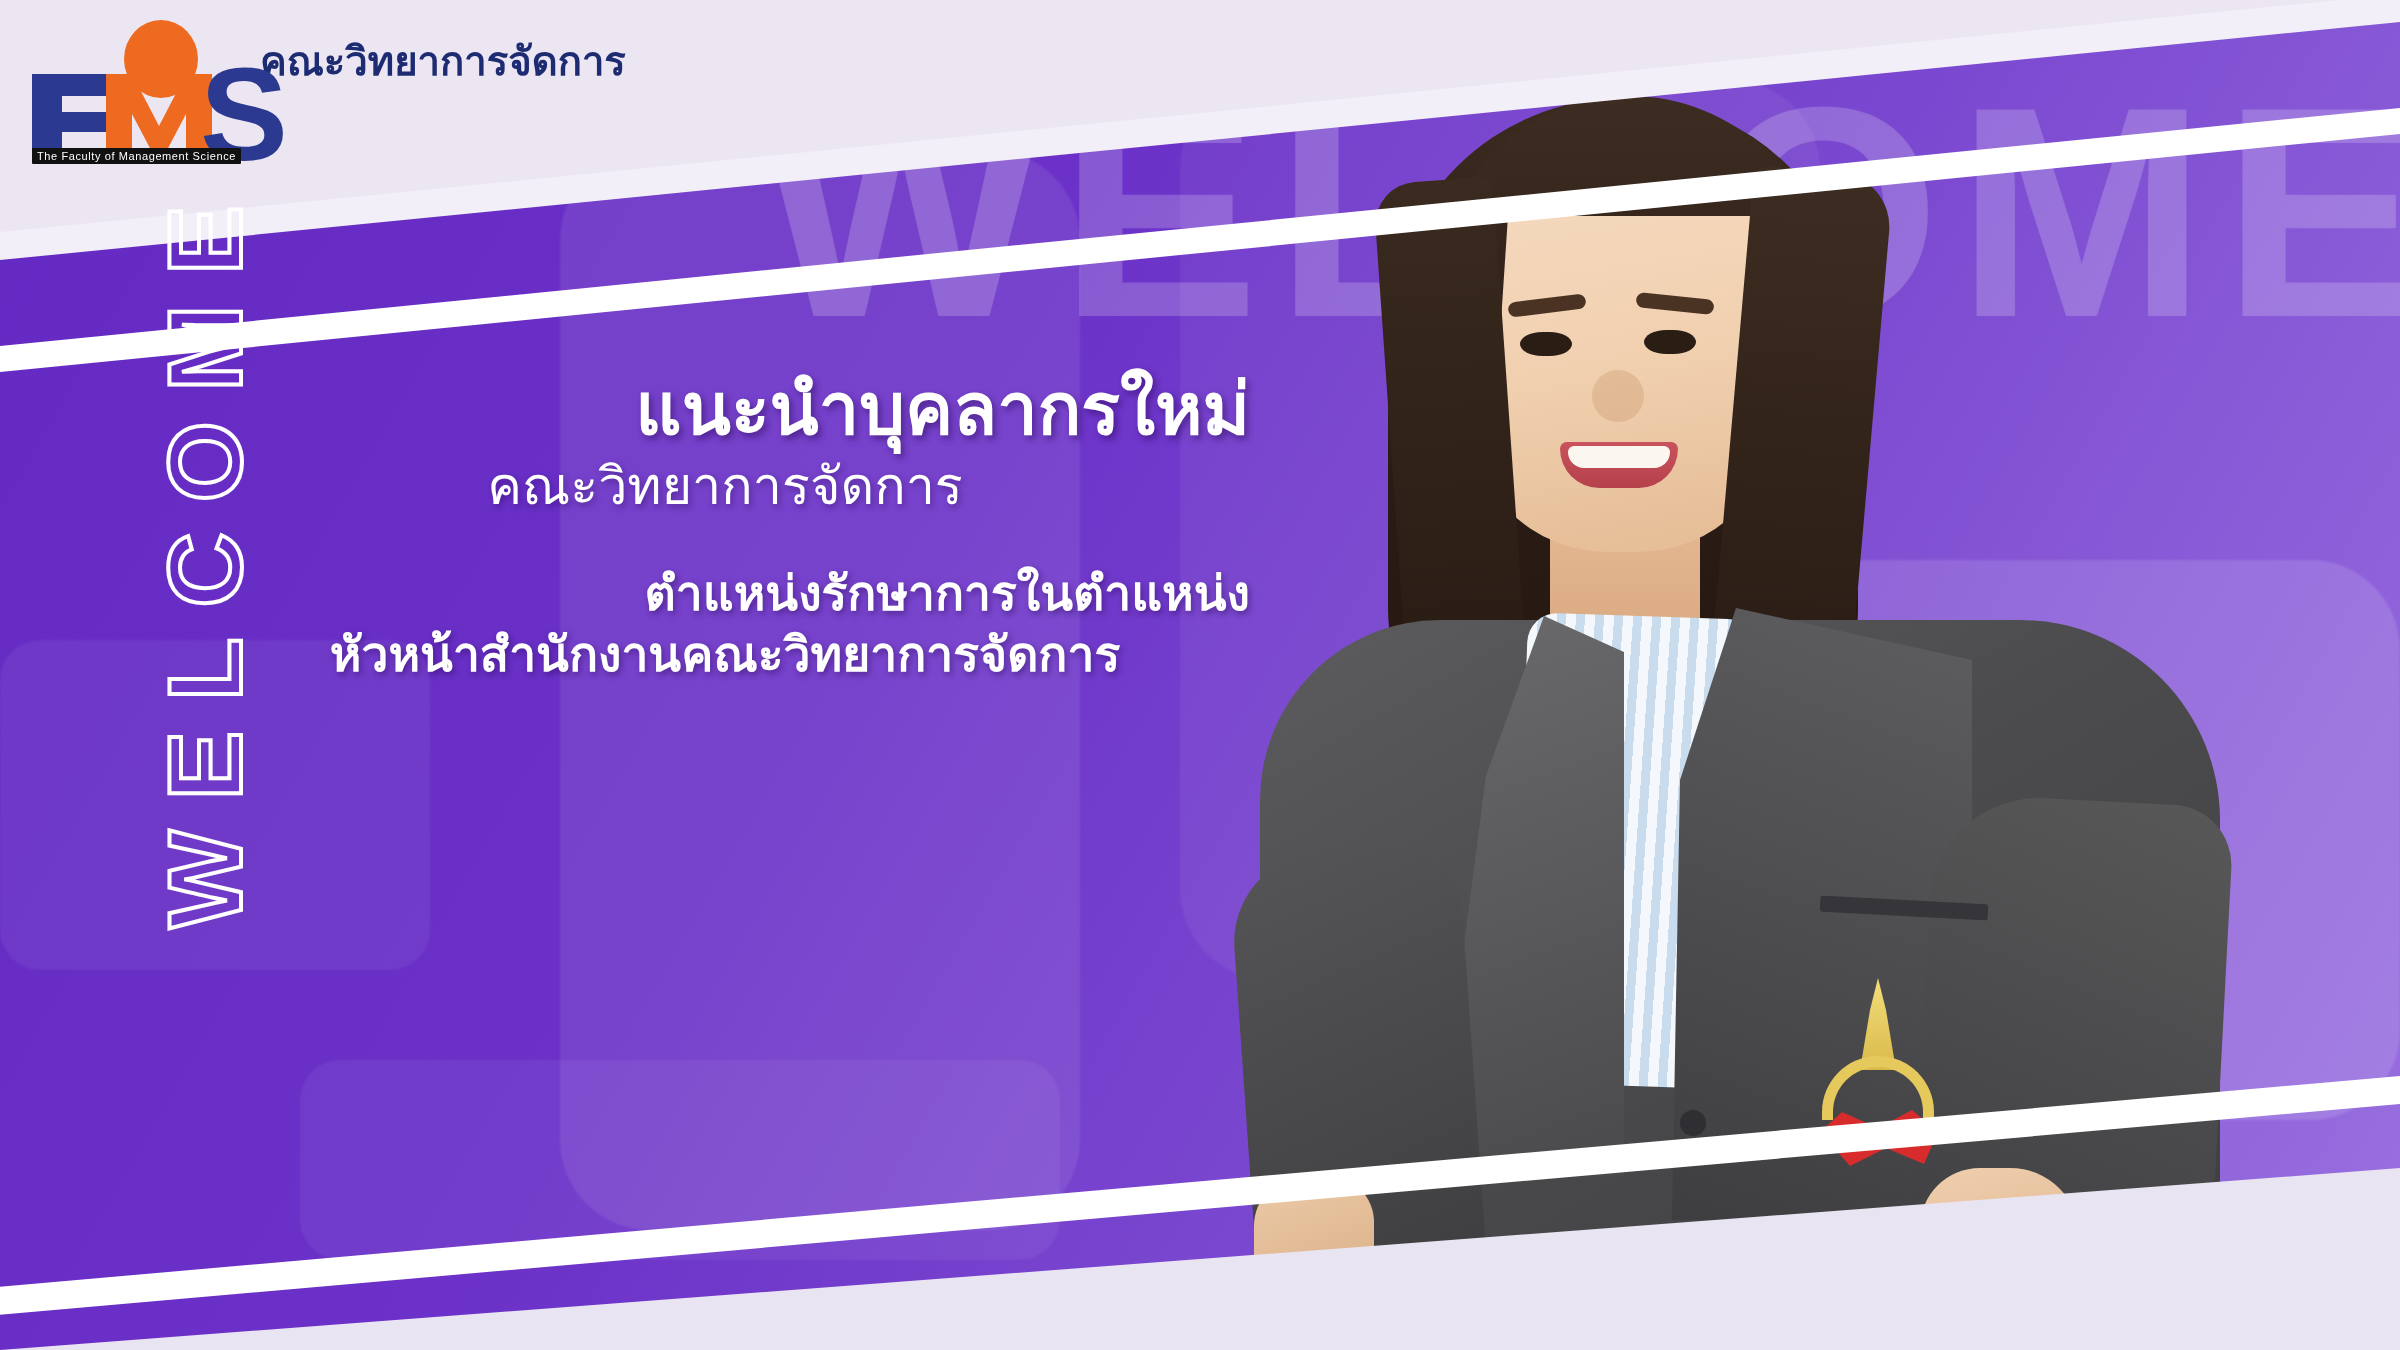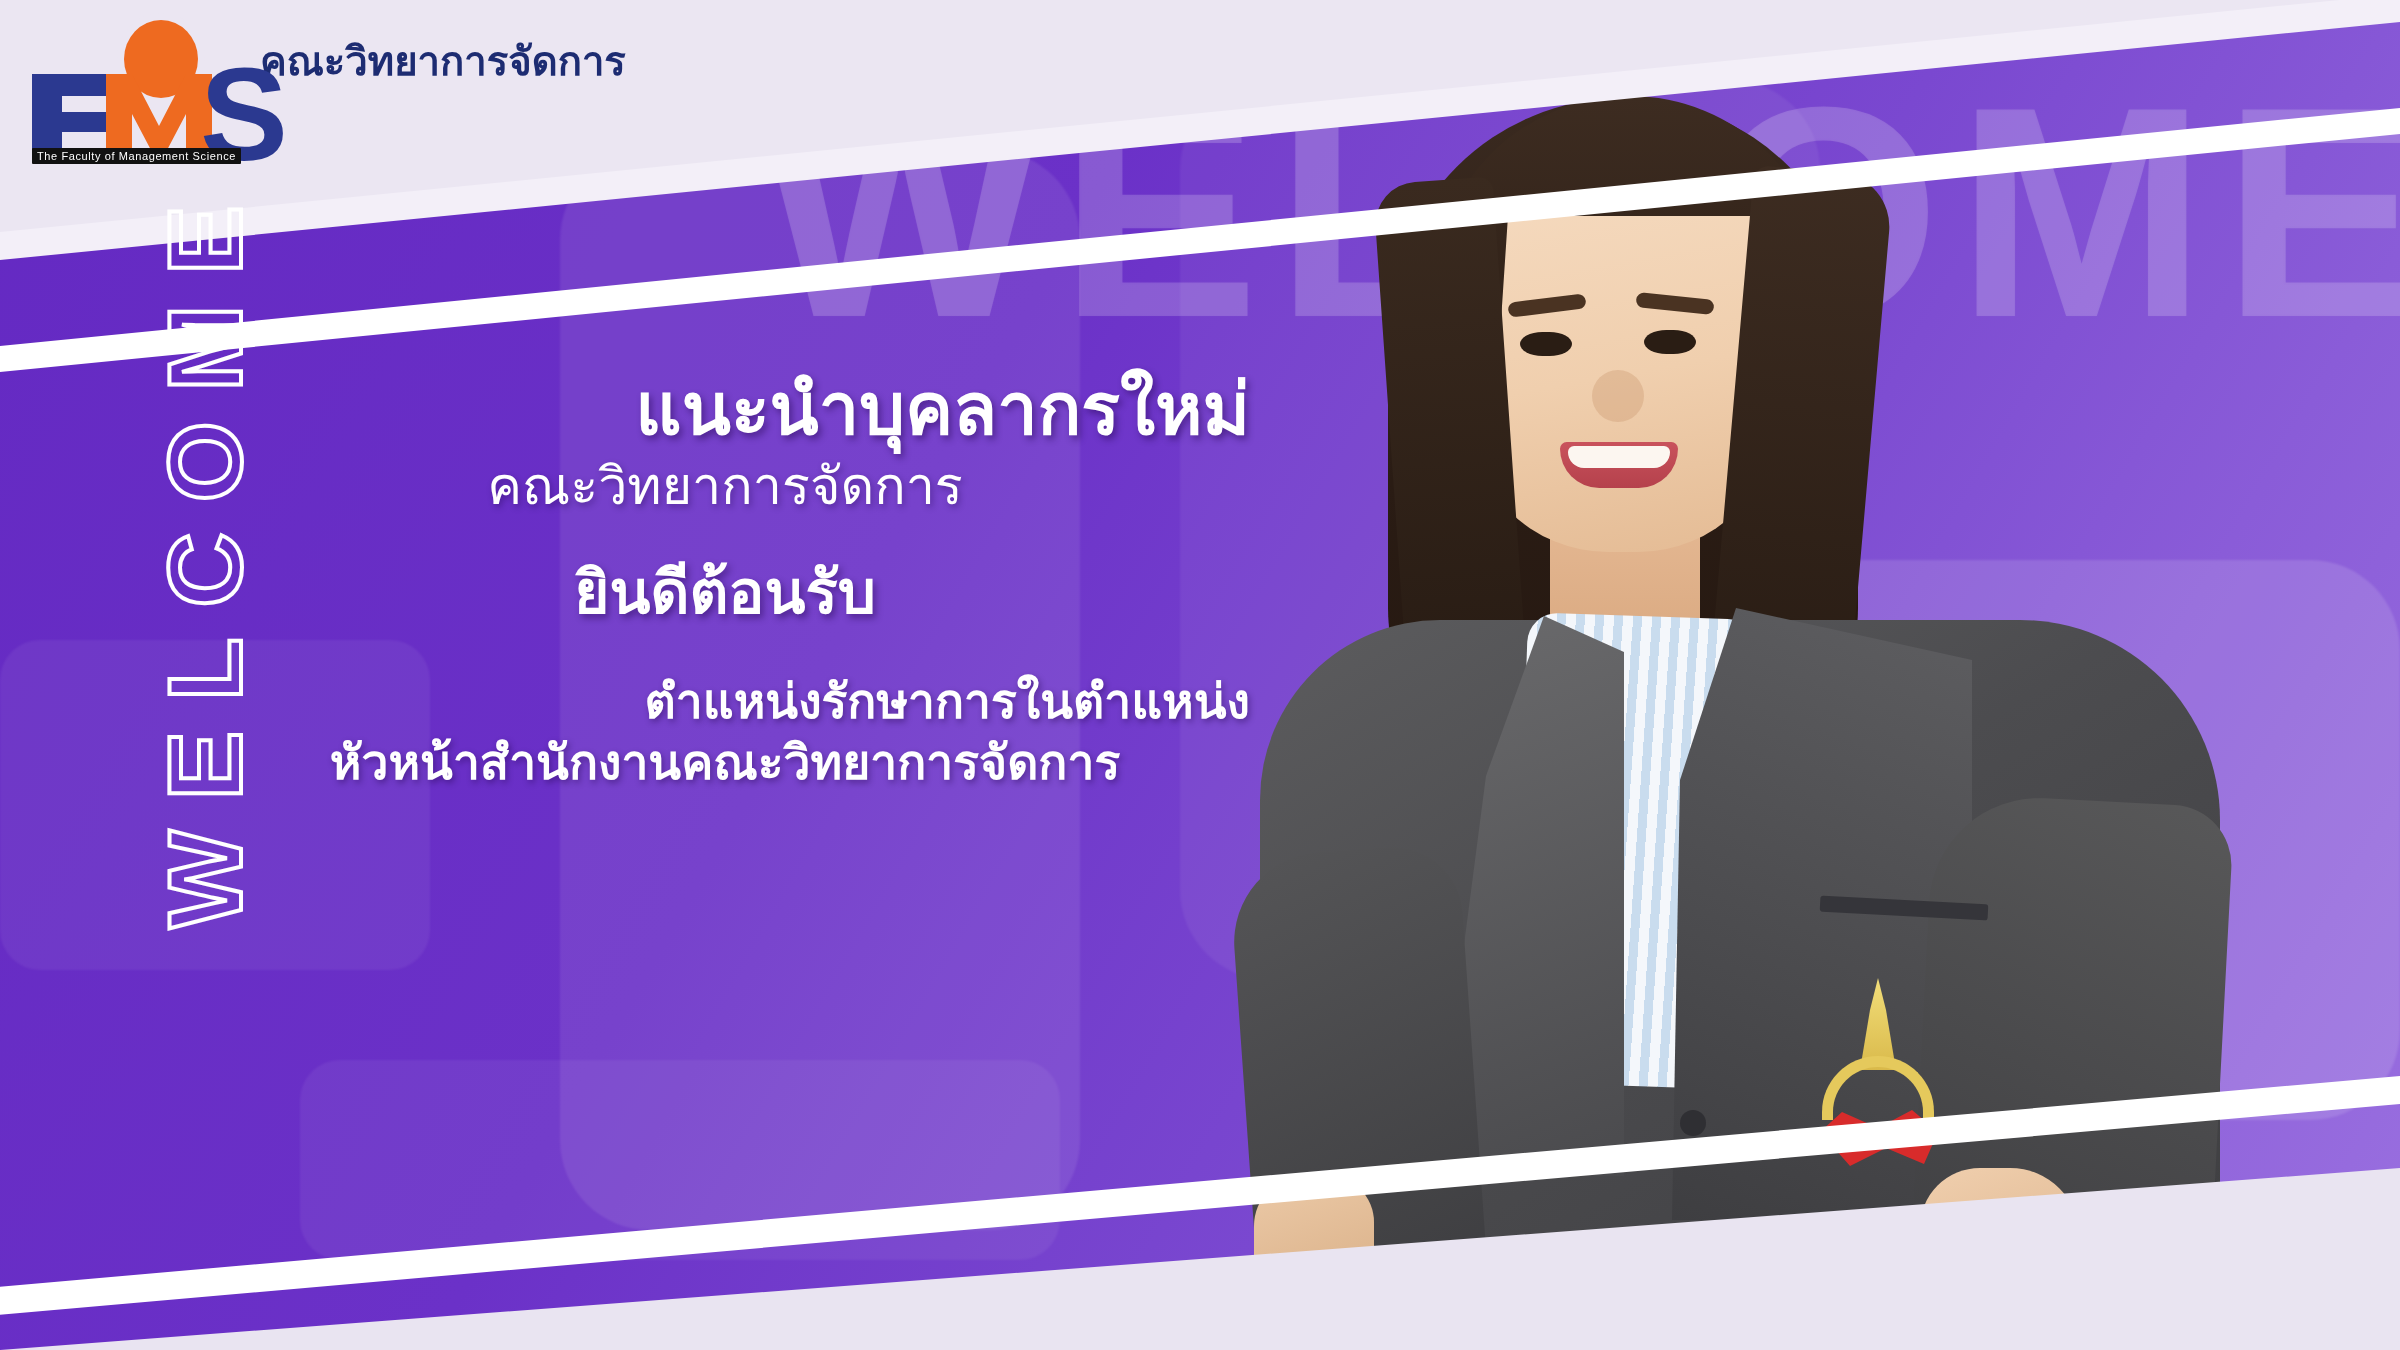--- a/index.html
+++ b/index.html
@@ -312,18 +312,17 @@
     <div class="logo-text">
       <div class="logo-th1 th">คณะวิทยาการจัดการ</div>
     </div>
   </div>
 
   <div class="v-welcome">WELCOME</div>
 
   <div class="copy">
     <div class="l-head th">แนะนำบุคลากรใหม่</div>
     <div class="l-sub th">คณะวิทยาการจัดการ</div>
-    <div class="l-welcome th">ยินดีต้อนรับ</div>
     <div class="l-pos1 th">ตำแหน่งรักษาการในตำแหน่ง</div>
     <div class="l-pos2 th">หัวหน้าสำนักงานคณะวิทยาการจัดการ</div>
   </div>
 
 </div>
 
 </body></html>

